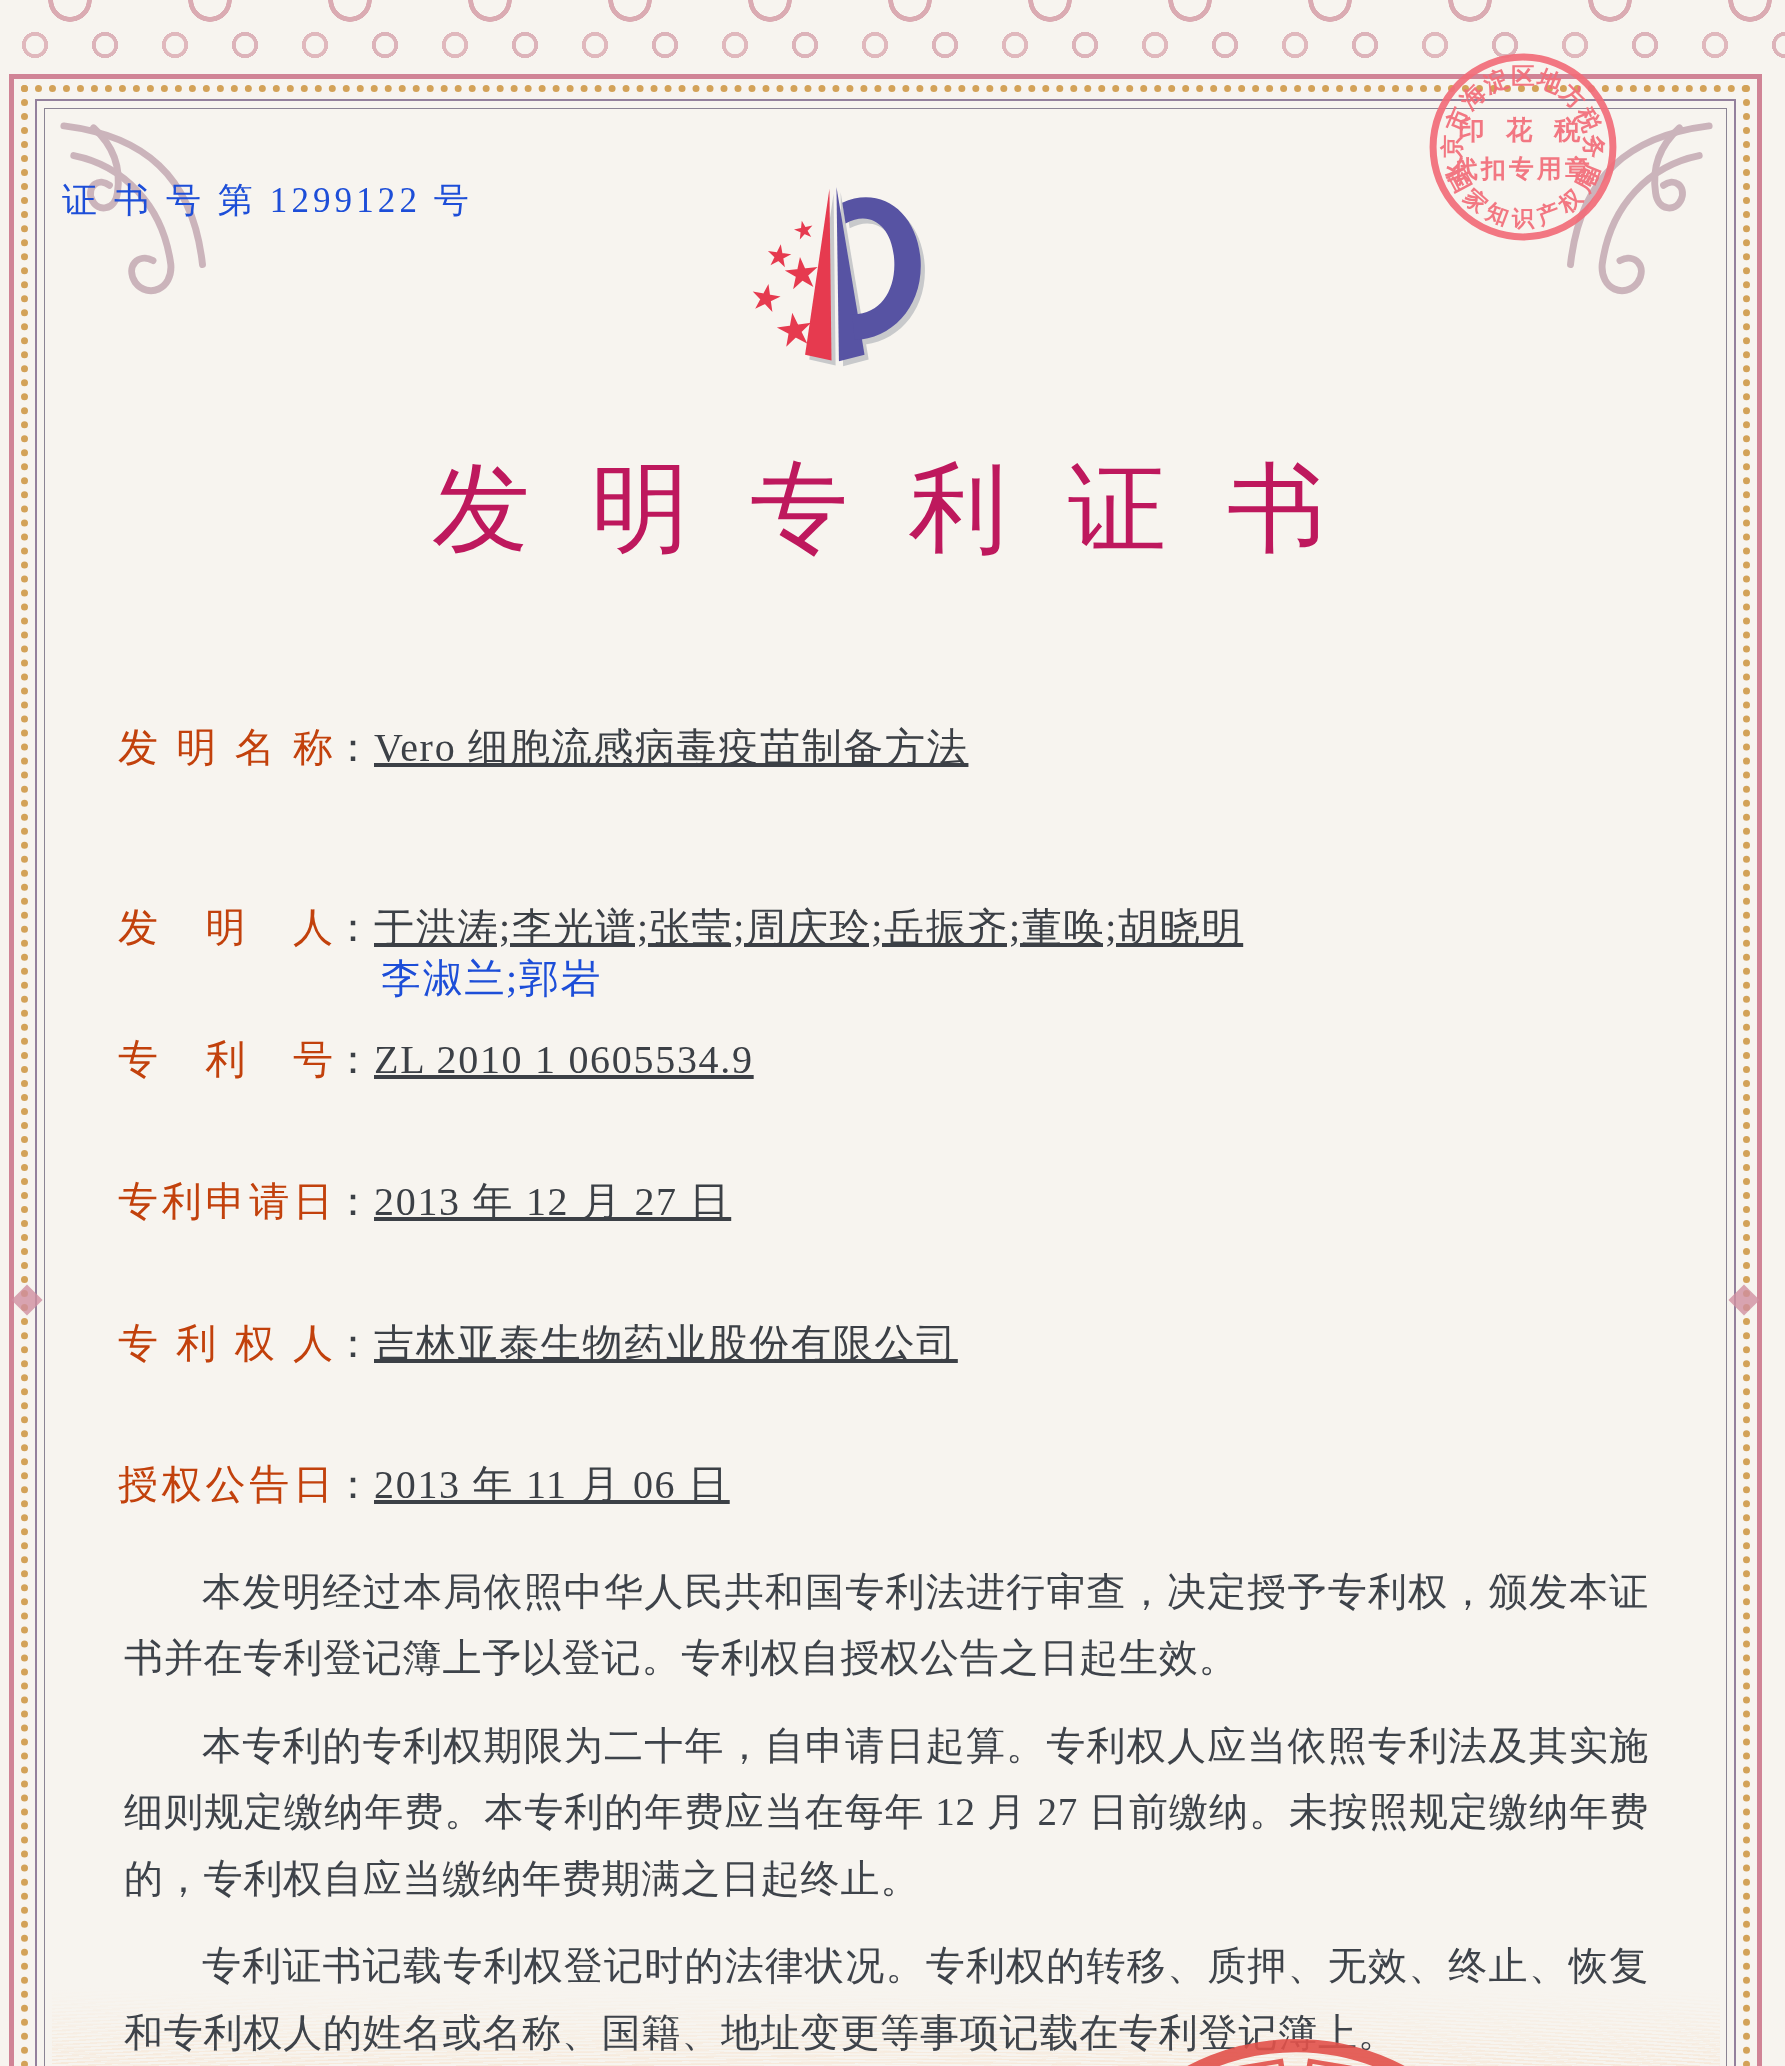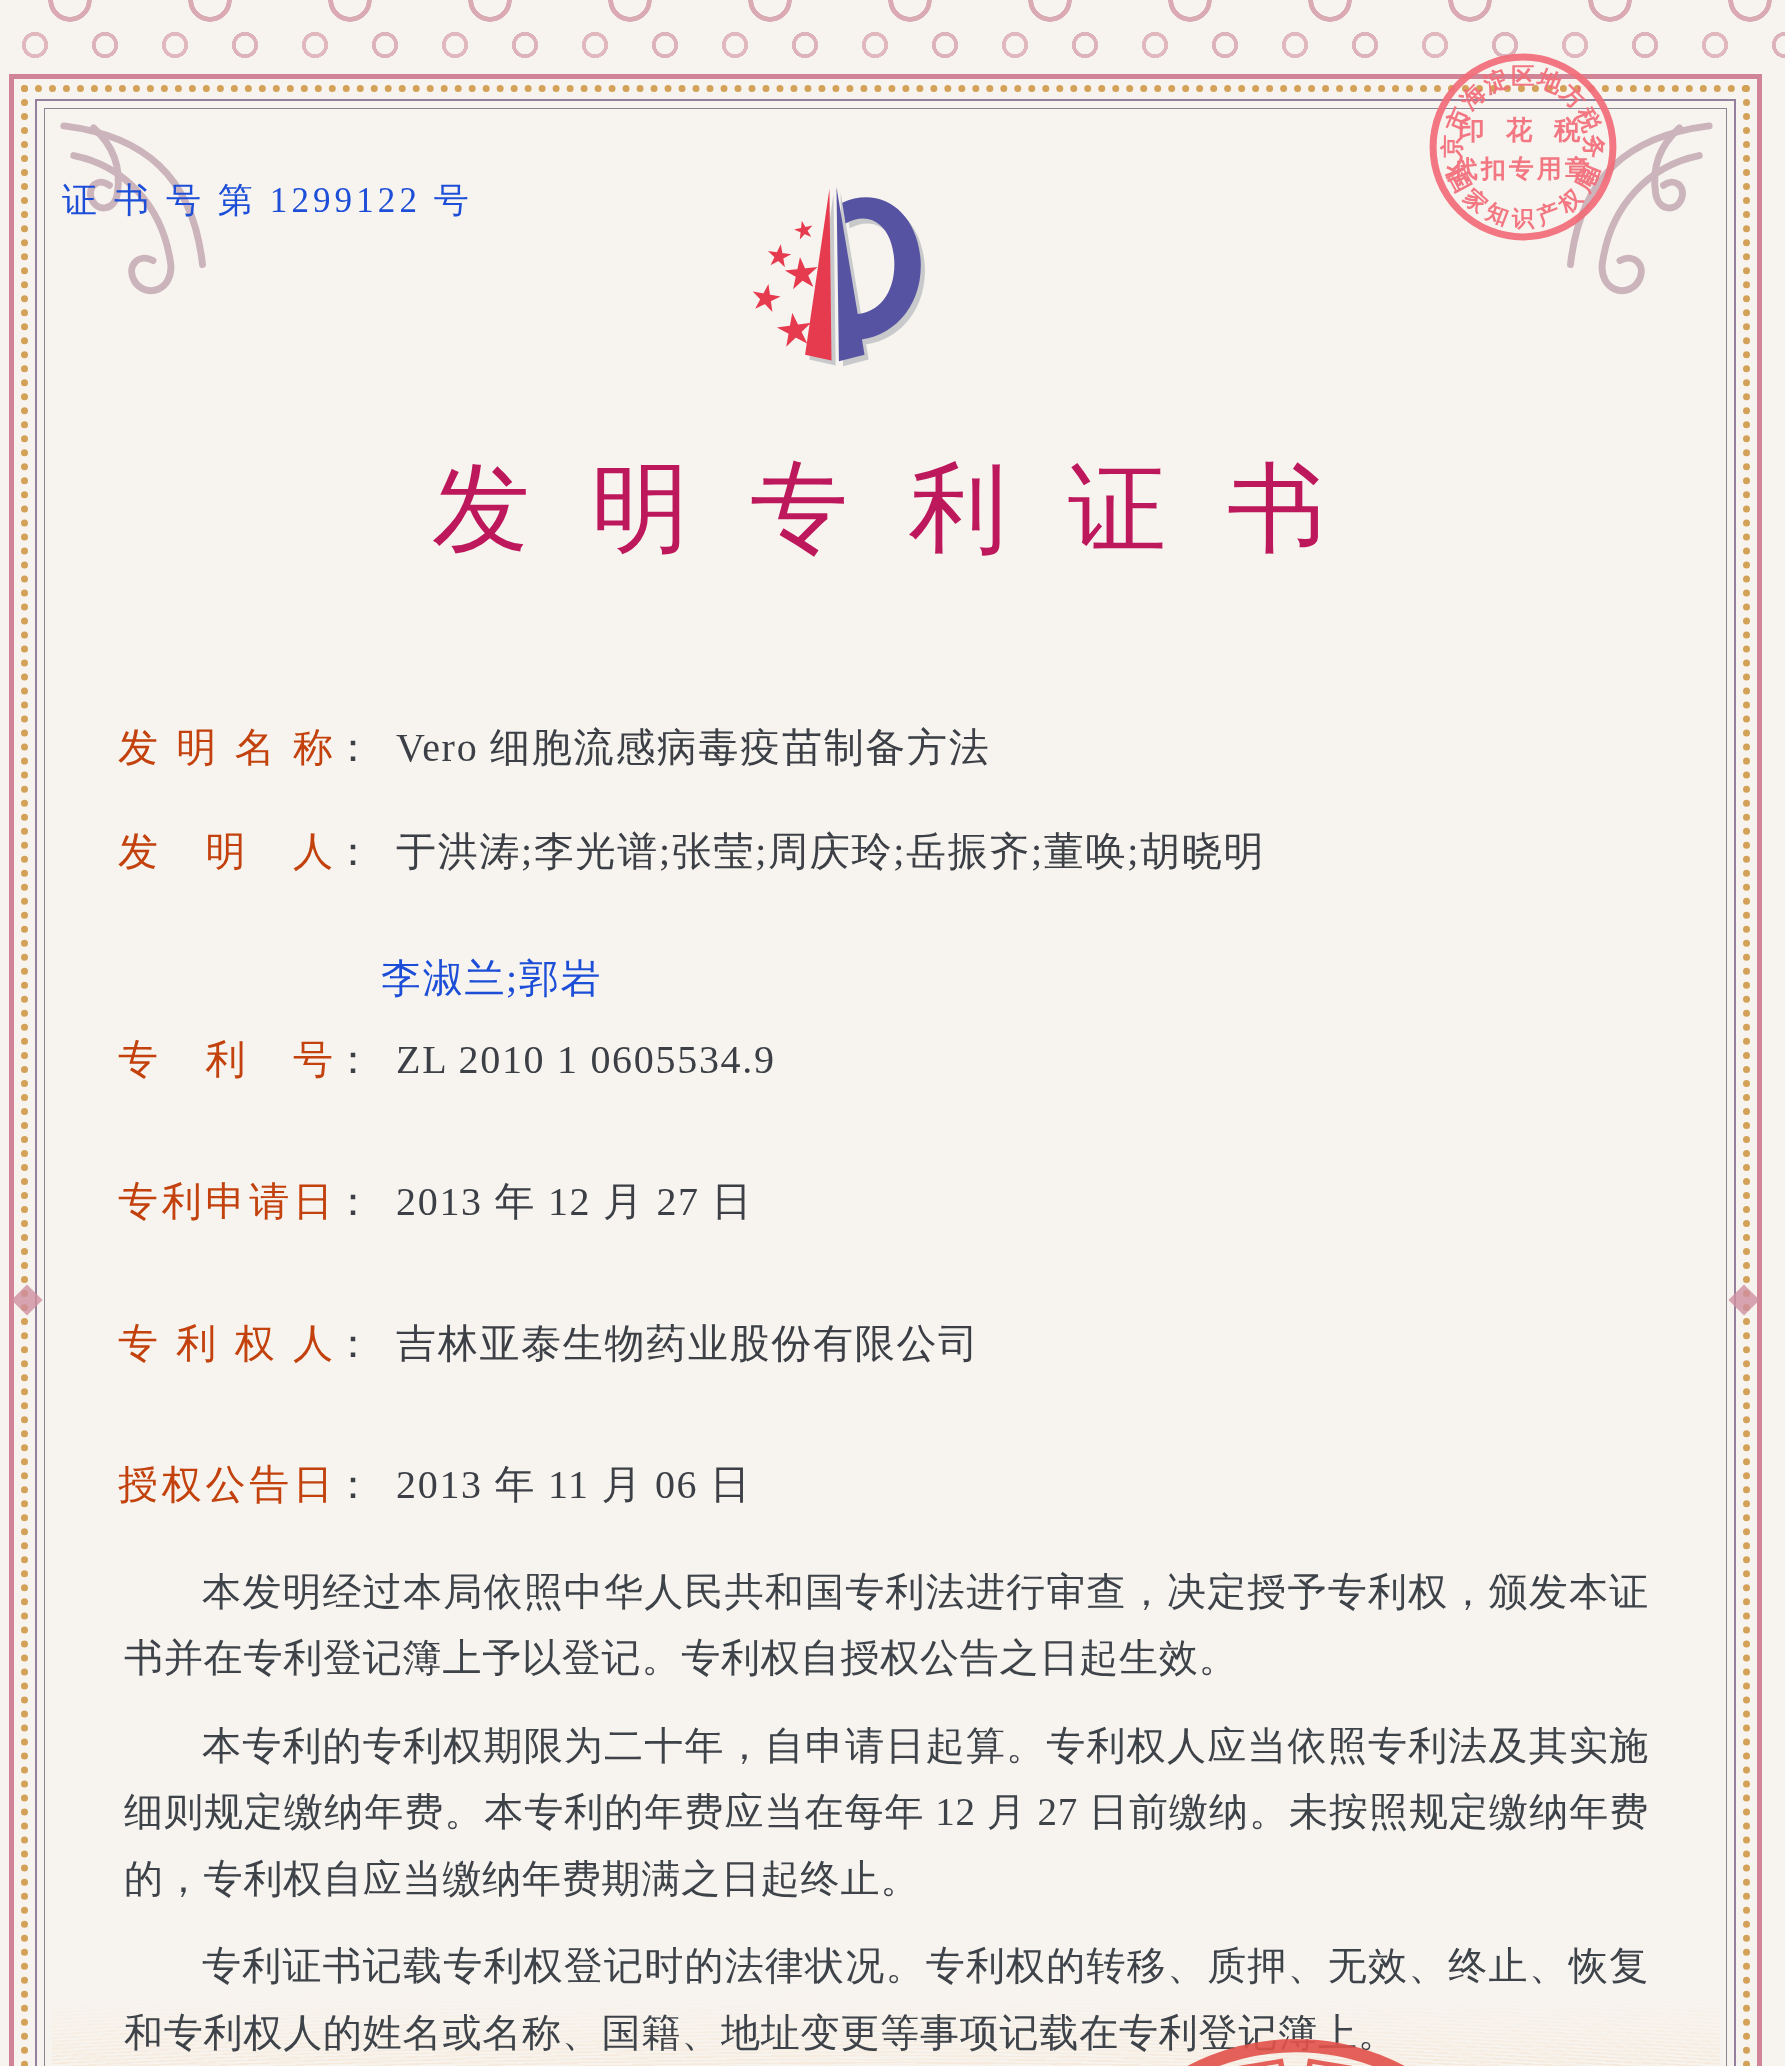--- a/index.html
+++ b/index.html
@@ -30,22 +30,22 @@
   }
   .waves:before{content:"";position:absolute;left:0;right:0;top:0;height:55%;
     background:linear-gradient(to bottom,#f7f4ef 0%,rgba(247,244,239,0) 100%);}
   
   .cert-no{left:62px;top:177px;font-size:35px;color:#1d4ed8;letter-spacing:4.1px;white-space:nowrap;}
   .title{left:198px;top:444px;width:1322px;text-align:center;font-size:98px;color:#be185d;
     letter-spacing:61px;padding-left:50px;white-space:nowrap;font-weight:normal;}
   .frow{left:118px;font-size:40px;color:#3c4046;white-space:nowrap;}
   .flabel{display:inline-block;width:215px;text-align:justify;text-align-last:justify;color:#c2410c;}
   .fcolon{display:inline-block;}
-  .fvalue{margin-left:23px;letter-spacing:1.7px;}
-  .r1{top:720px;} .r2{top:824px;} .r2b{left:381px;top:951px;font-size:40px;color:#1d4ed8;letter-spacing:1.7px;}
+  .fvalue{margin-left:1px;letter-spacing:1.7px;text-decoration:underline;}
+  .r1{top:720px;} .r2{top:900px;} .r2b{left:381px;top:951px;font-size:40px;color:#1d4ed8;letter-spacing:1.7px;}
   .r3{top:1032px;} .r4{top:1174px;} .r5{top:1316px;} .r6{top:1457px;}
   .paras{left:124px;top:1559px;width:1525px;font-size:39px;line-height:1.70;color:#3e434a;
     text-align:justify;letter-spacing:0.8px;}
   .paras p{margin:0 0 21.5px 0;text-indent:2em;}
   svg text{font-family:"Liberation Serif","DejaVu Serif",serif;}
 </style>
 </head>
 <body>
 
 <div class="abs lace-top"></div>

